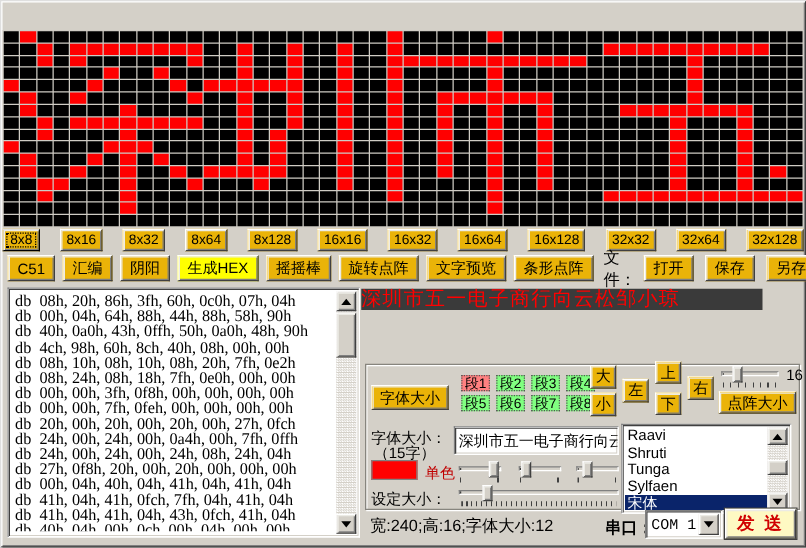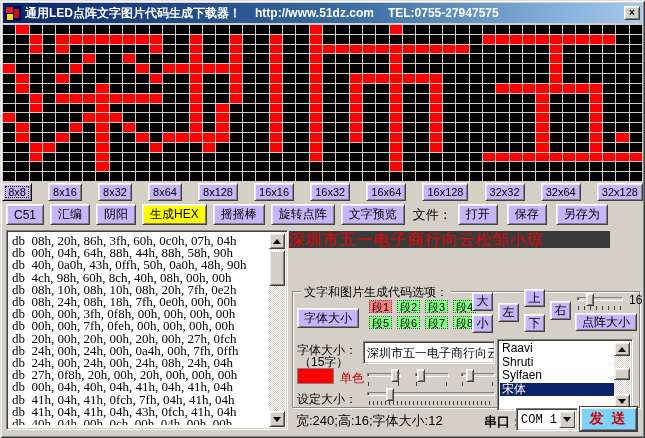--- a/index.html
+++ b/index.html
@@ -13,21 +13,21 @@
   .title-icon .p2{position:absolute;left:2px;top:8px;width:6px;height:6px;background:#ffd800;}
   .title-icon .p3{position:absolute;left:9px;top:3px;width:5px;height:9px;background:#c81010;}
   .title-text{flex:1;color:#fff;font-size:12px;font-weight:bold;white-space:nowrap;overflow:hidden;padding-left:4px;}
   .title-text span{margin-right:14px;}
   .close-btn{width:16px;height:14px;background:#d4d0c8;border:1px solid;border-color:#fff #404040 #404040 #fff;
     box-shadow:inset 1px 1px 0 #ecebe5,inset -1px -1px 0 #808080;font-size:10px;font-weight:bold;line-height:11px;text-align:center;color:#000;}
   .led{position:absolute;left:2px;top:24px;width:641px;height:158px;display:grid;gap:1px;padding:1px;background:#cfccc4;}
   .led .cell{background:#000;}
   .led .on{background:#ff0000;}
   .tabs-row{position:absolute;left:2px;top:183px;width:641px;height:18px;display:flex;justify-content:space-between;align-items:stretch;}
-  .btn{background:#c4b5fd;border:1px solid;border-color:#fff #404040 #404040 #fff;
+  .btn{background:#eab308;border:1px solid;border-color:#fff #404040 #404040 #fff;
     box-shadow:inset 1px 1px 0 #ecebe5,inset -1px -1px 0 #808080;display:flex;align-items:center;justify-content:center;
     font-size:12px;color:#000;white-space:nowrap;}
   .tab{font-size:11px;padding:0 4px;min-width:30px;}
   .tab.active{outline:1px dotted #000;outline-offset:-4px;border-color:#dfdfdf #000 #000 #dfdfdf;}
   .actions-row{position:absolute;left:6px;top:204px;width:634px;height:21px;display:flex;gap:6px;align-items:stretch;}
   .act{padding:0 7px;}
   .act.hex{background:#ffff00;}
   .file-label{font-size:13px;display:flex;align-items:center;margin-left:2px;}
   .codebox{position:absolute;left:6px;top:230px;width:282px;height:200px;background:#fff;border:1px solid;
     border-color:#808080 #fff #fff #808080;box-shadow:inset 1px 1px 0 #404040,inset -1px -1px 0 #d4d0c8;}
@@ -64,40 +64,29 @@
   .label{font-size:12px;color:#000;white-space:nowrap;}
   .swatch{background:#ff0000;border:1px solid #808080;}
   .red-text{color:#c00000;}
   .statusbar-text{position:absolute;left:296px;top:412px;font-size:13px;color:#000;}
   .serial-label{position:absolute;left:484px;top:413px;font-size:13px;font-weight:bold;color:#000;}
   .combo{position:absolute;left:516px;top:408px;width:62px;height:23px;background:#fff;border:1px solid;
     border-color:#808080 #fff #fff #808080;box-shadow:inset 1px 1px 0 #404040,inset -1px -1px 0 #d4d0c8;}
   .combo-text{position:absolute;left:4px;top:4px;font-family:"Liberation Mono",monospace;font-size:12px;color:#000;}
   .combo-btn{position:absolute;right:2px;top:2px;bottom:2px;width:16px;background:#d4d0c8;border:1px solid;
     border-color:#fff #404040 #404040 #fff;box-shadow:inset 1px 1px 0 #ecebe5;display:flex;align-items:center;justify-content:center;}
-  .send-btn{position:absolute;left:580px;top:407px;width:57px;height:24px;background:#7dd3fc;
+  .send-btn{position:absolute;left:580px;top:407px;width:57px;height:24px;background:#fef9c3;
     border:1px solid;border-color:#fff #404040 #404040 #fff;box-shadow:inset 1px 1px 0 #ecebe5,inset -1px -1px 0 #808080,0 0 0 1px #404040;
     color:#d00000;font-weight:bold;font-size:14px;display:flex;align-items:center;justify-content:center;letter-spacing:2px;}
 </style>
 </head>
 <body>
 
 <div class="window">
 
-  <div class="titlebar">
-    <div class="title-icon">
-        <div class="p1"></div>
-        <div class="p2"></div>
-        <div class="p3"></div>
-      </div>
-    <div class="title-text">
-      <span>通用LED点阵文字图片代码生成下载器！</span><span>http://www.51dz.com</span><span>TEL:0755-27947575</span>
-    </div>
-    <div class="close-btn">×</div>
-  </div>
 
   <div class="led" id="led-grid" style="grid-template-columns: repeat(48, 1fr); grid-template-rows: repeat(16, 1fr); background: rgb(207, 204, 196);">
       <div class="cell" style="background: rgb(0, 0, 0);"></div>
       <div class="cell on" style="background: rgb(255, 0, 0);"></div>
       <div class="cell" style="background: rgb(0, 0, 0);"></div>
       <div class="cell" style="background: rgb(0, 0, 0);"></div>
       <div class="cell" style="background: rgb(0, 0, 0);"></div>
       <div class="cell" style="background: rgb(0, 0, 0);"></div>
       <div class="cell" style="background: rgb(0, 0, 0);"></div>
       <div class="cell" style="background: rgb(0, 0, 0);"></div>
@@ -880,20 +869,21 @@
 
   <div class="actions-row">
     <span id="action-btns" style="display:flex;gap:6px;">
         <div class="btn act">C51</div>
         <div class="btn act">汇编</div>
         <div class="btn act">阴阳</div>
         <div class="btn act hex" style="background: rgb(255, 255, 0);">生成HEX</div>
         <div class="btn act">摇摇棒</div>
         <div class="btn act">旋转点阵</div>
         <div class="btn act">文字预览</div>
+        <div class="btn act">条形点阵</div>
       </span>
     <span class="file-label">文件：</span>
     <span id="file-btns" style="display:flex;gap:9px;">
         <div class="btn act">打开</div>
         <div class="btn act">保存</div>
         <div class="btn act">另存为</div>
       </span>
   </div>
 
   <div class="codebox">
@@ -920,21 +910,20 @@
       <div class="sb-thumb" style="top:17px;height:36px;"></div>
       <div class="sb-btn" style="bottom:0;top:auto;">
           <div class="tri-down"></div>
         </div>
     </div>
   </div>
 
   <div class="banner">深圳市五一电子商行向云松邹小琼</div>
 
   <div class="options">
-    <div class="options-title">文字和图片生成代码选项：</div>
 
     <div class="ctl btn" style="left:4px;top:16px;width:62px;height:20px;">字体大小</div>
 
     <div class="ctl seg-grid" style="left:76px;top:8px;" id="segments">
         <div class="seg" style="background: rgb(255, 128, 128);">段1</div>
         <div class="seg" style="background: rgb(128, 255, 128);">段2</div>
         <div class="seg" style="background: rgb(128, 255, 128);">段3</div>
         <div class="seg" style="background: rgb(128, 255, 128);">段4</div>
         <div class="seg" style="background: rgb(128, 255, 128);">段5</div>
         <div class="seg" style="background: rgb(128, 255, 128);">段6</div>
@@ -957,20 +946,21 @@
     <div class="ctl btn" style="left:282px;top:21px;width:62px;height:18px;">点阵大小</div>
 
     <div class="ctl label" style="left:4px;top:50px;">字体大小：</div>
     <div class="ctl label" style="left:6px;top:62px;">（15字）</div>
     <div class="ctl input" style="left:70px;top:49px;width:132px;height:23px;">深圳市五一电子商行向云松邹小琼</div>
 
     <div class="ctl listbox" style="left:204px;top:47px;width:136px;height:72px;">
       <div class="list-items" id="font-list">
           <div class="li">Raavi</div>
           <div class="li">Shruti</div>
+          <div class="li">Tunga</div>
           <div class="li">Sylfaen</div>
           <div class="li sel">宋体</div>
         </div>
       <div class="vscroll" style="right:2px;top:2px;bottom:2px;">
         <div class="sb-btn" style="top:0;height:14px;">
             <div class="tri-up"></div>
           </div>
         <div class="sb-thumb" style="top:26px;height:12px;"></div>
         <div class="sb-btn" style="bottom:0;top:auto;height:14px;">
             <div class="tri-down"></div>

